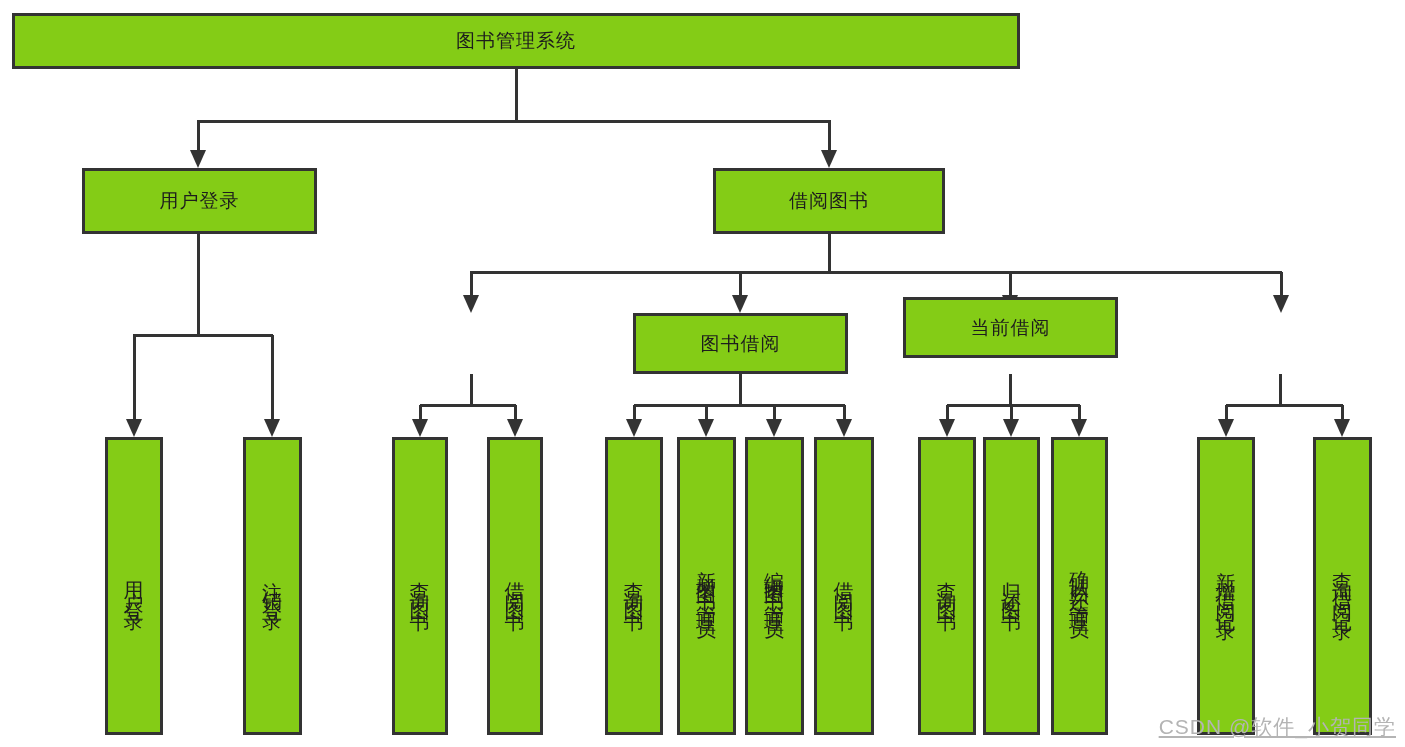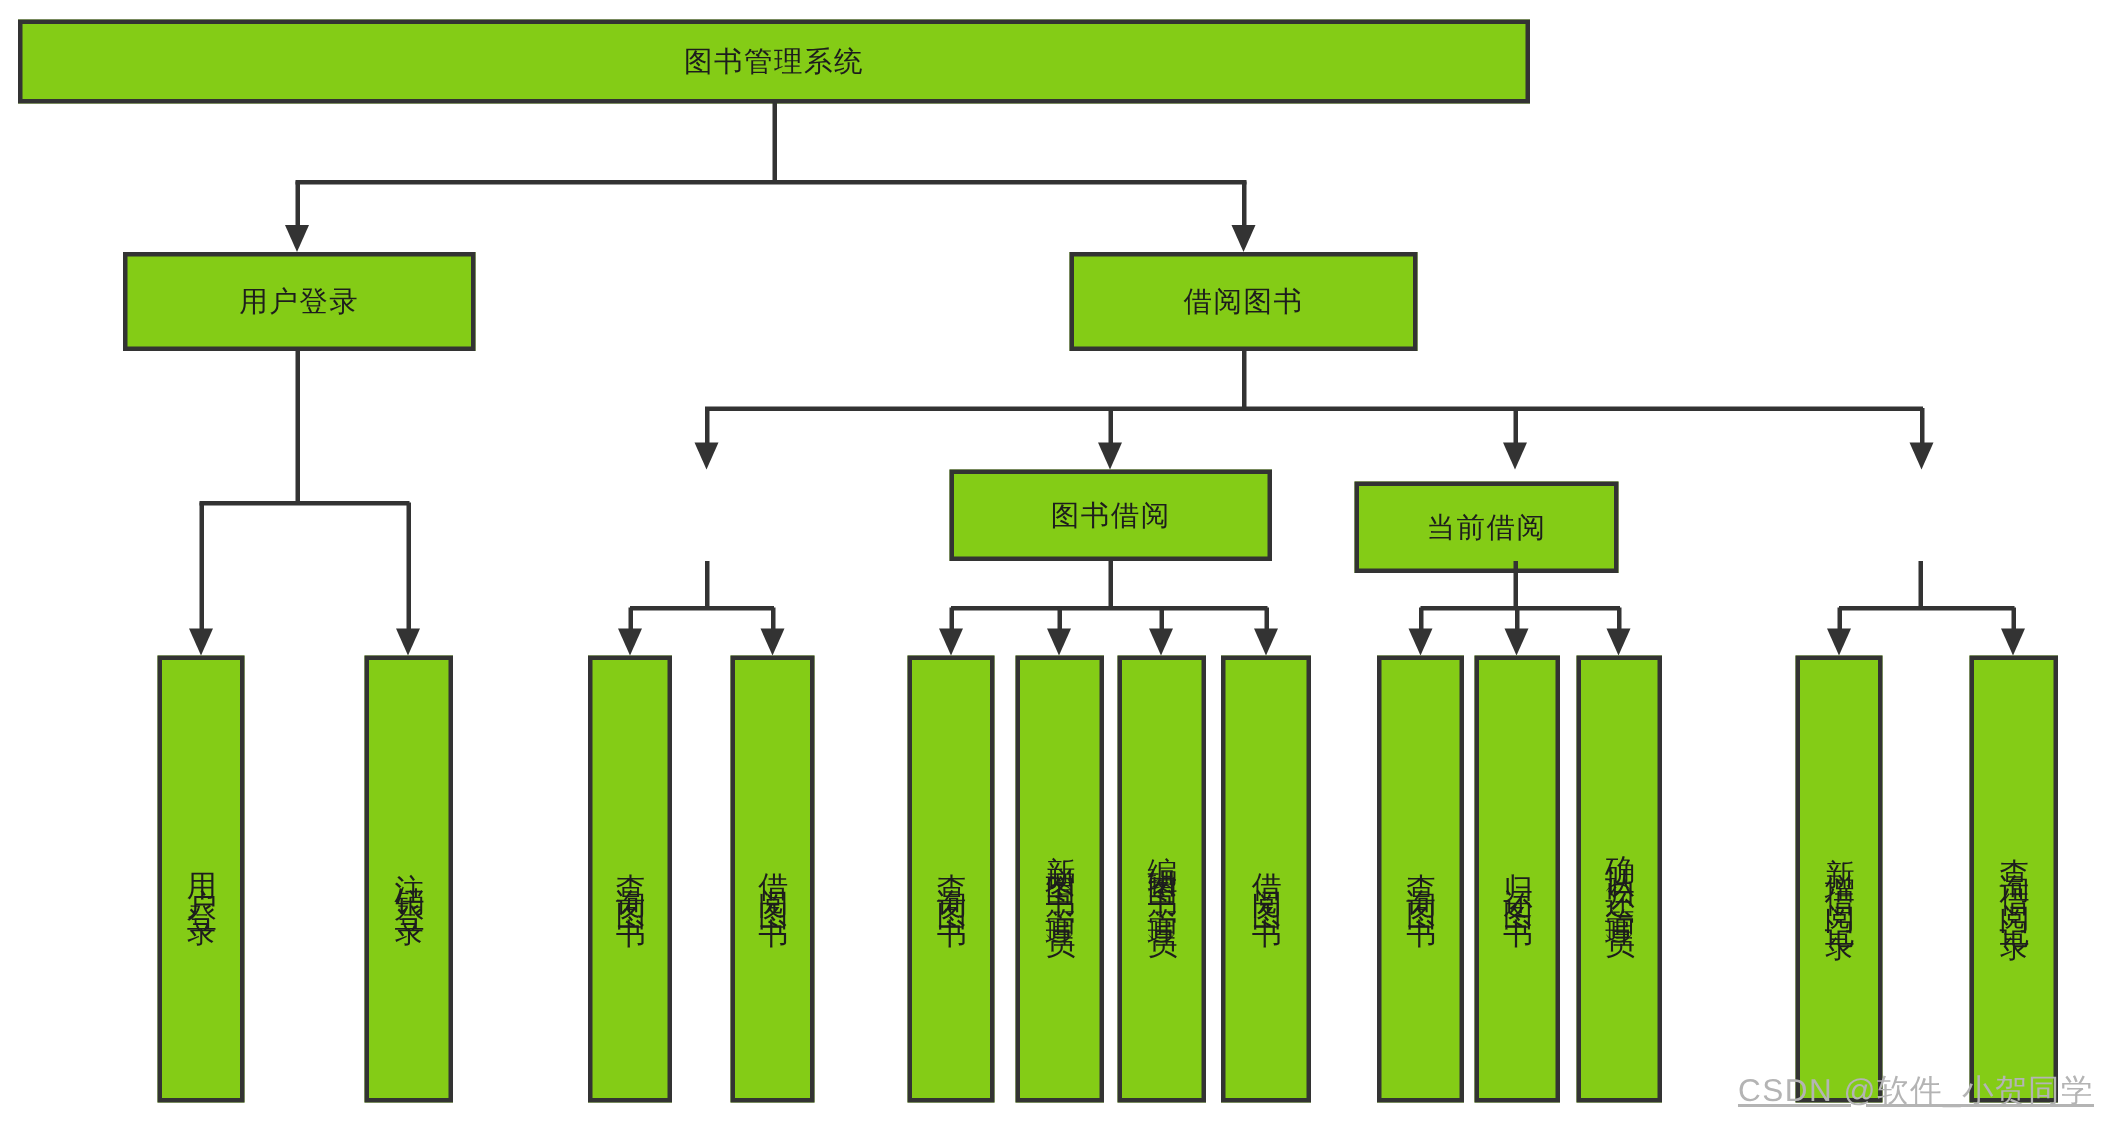--- a/index.html
+++ b/index.html
@@ -87,21 +87,21 @@
   <div class="vline" style="left:828px;top:234px;height:39px"></div>
   <div class="hline" style="left:470px;top:271px;width:812px"></div>
   <div class="drop" style="left:463px;top:272px;height:41px"></div>
   <div class="drop" style="left:732px;top:272px;height:41px"></div>
   <div class="drop" style="left:1002px;top:272px;height:41px"></div>
   <div class="drop" style="left:1273px;top:272px;height:41px"></div>
 
   <div class="box" style="left:633px;top:313px;width:215px;height:61px">
     <span>图书借阅</span>
   </div>
-  <div class="box" style="left:903px;top:321px;width:176px;height:61px">
+  <div class="box" style="left:903px;top:297px;width:215px;height:61px">
     <span>当前借阅</span>
   </div>
 
   <div class="vline" style="left:470px;top:374px;height:32px"></div>
   <div class="hline" style="left:420px;top:404px;width:96px"></div>
   <div class="drop" style="left:412px;top:405px;height:32px"></div>
   <div class="drop" style="left:507px;top:405px;height:32px"></div>
 
   <div class="vline" style="left:739px;top:374px;height:32px"></div>
   <div class="hline" style="left:634px;top:404px;width:211px"></div>

